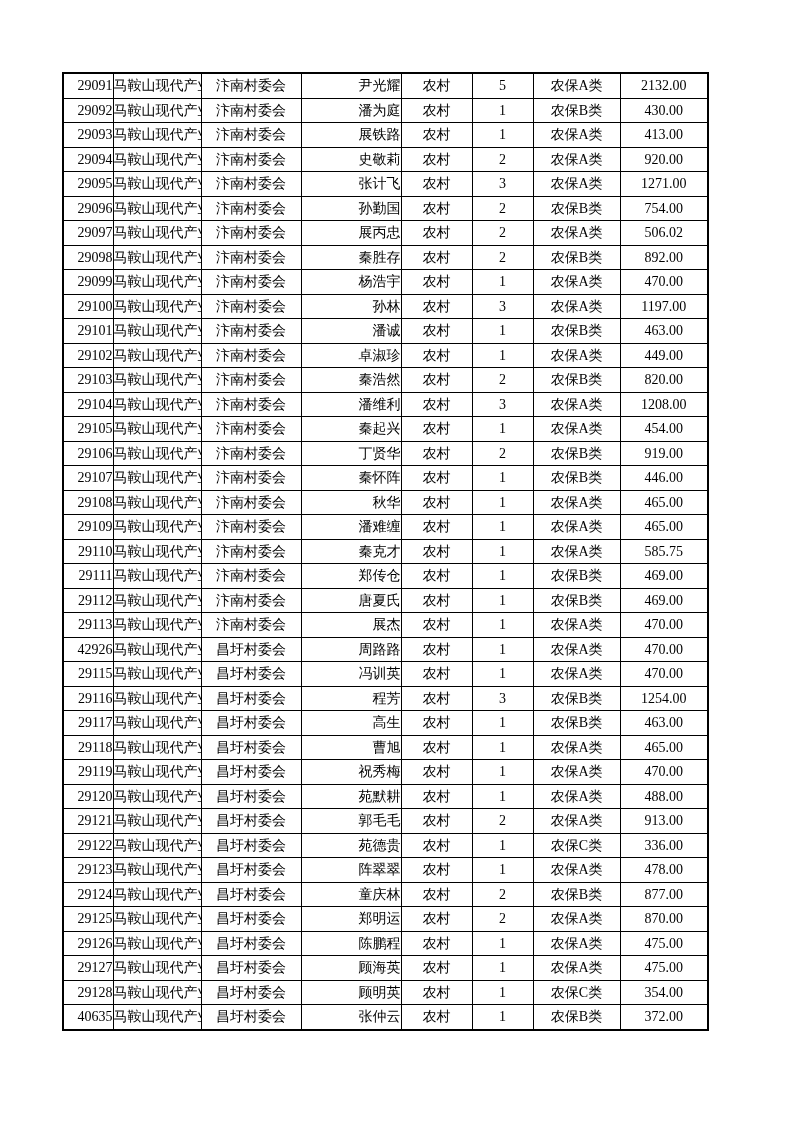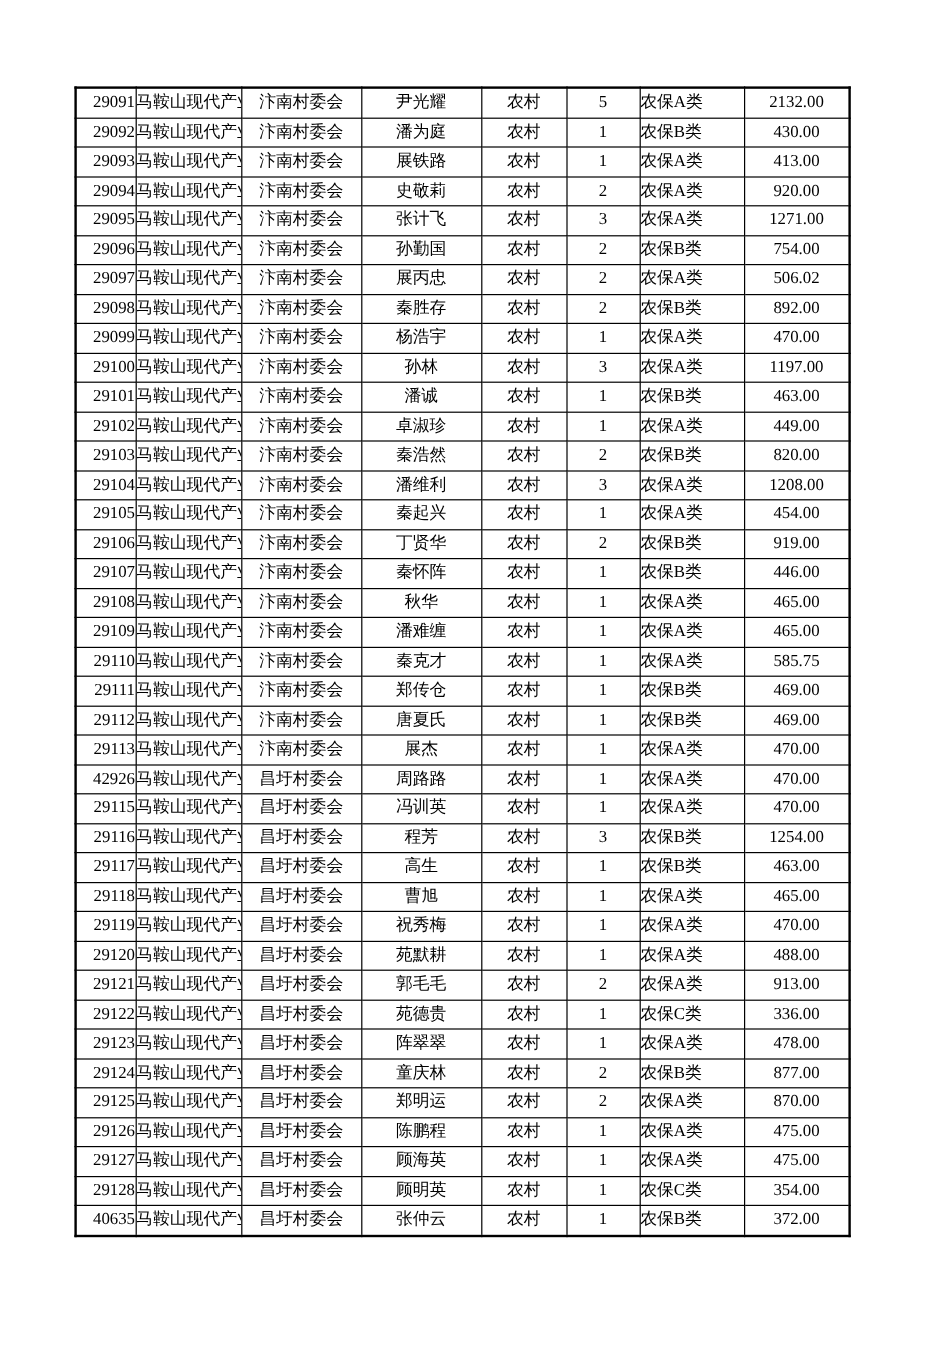--- a/index.html
+++ b/index.html
@@ -32,24 +32,24 @@
     font-size: 14px;
     line-height: 1.1;
     white-space: nowrap;
     overflow: hidden;
     vertical-align: middle;
     color: #000000;
   }
   td.c-id      { text-align: right;  padding-right: 3px; margin-left: 30px; }
   td.c-org     { text-align: left;   padding-left: 1px;  }
   td.c-village { text-align: center; }
-  td.c-name    { text-align: center; }
+  td.c-name    { text-align: right; }
   td.c-res     { text-align: center; }
   td.c-count   { text-align: center; }
-  td.c-cat     { }
+  td.c-cat     { text-align: center; }
   td.c-amt     { text-align: center;  padding-right: 8px; }
 </style>
 </head>
 <body>
 
 <div class="page">
   <table class="roster">
     <colgroup>
       <col style="width:50px">
       <col style="width:88px">

